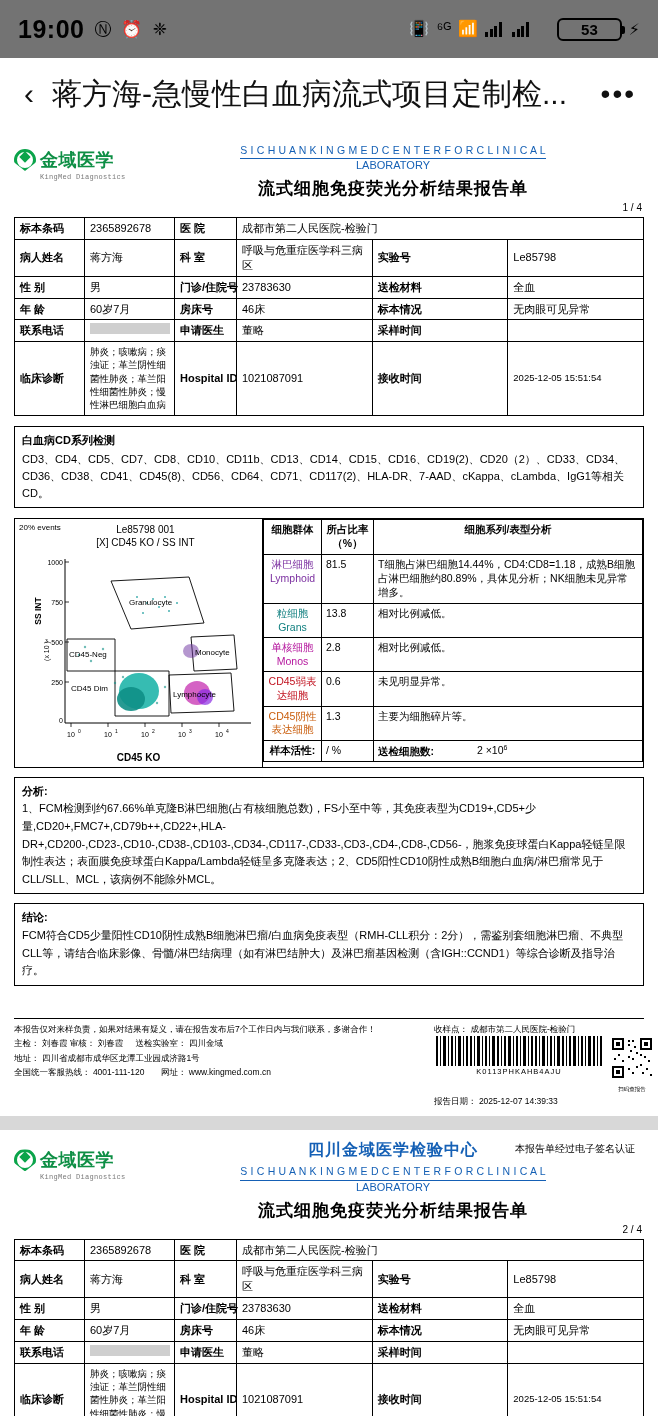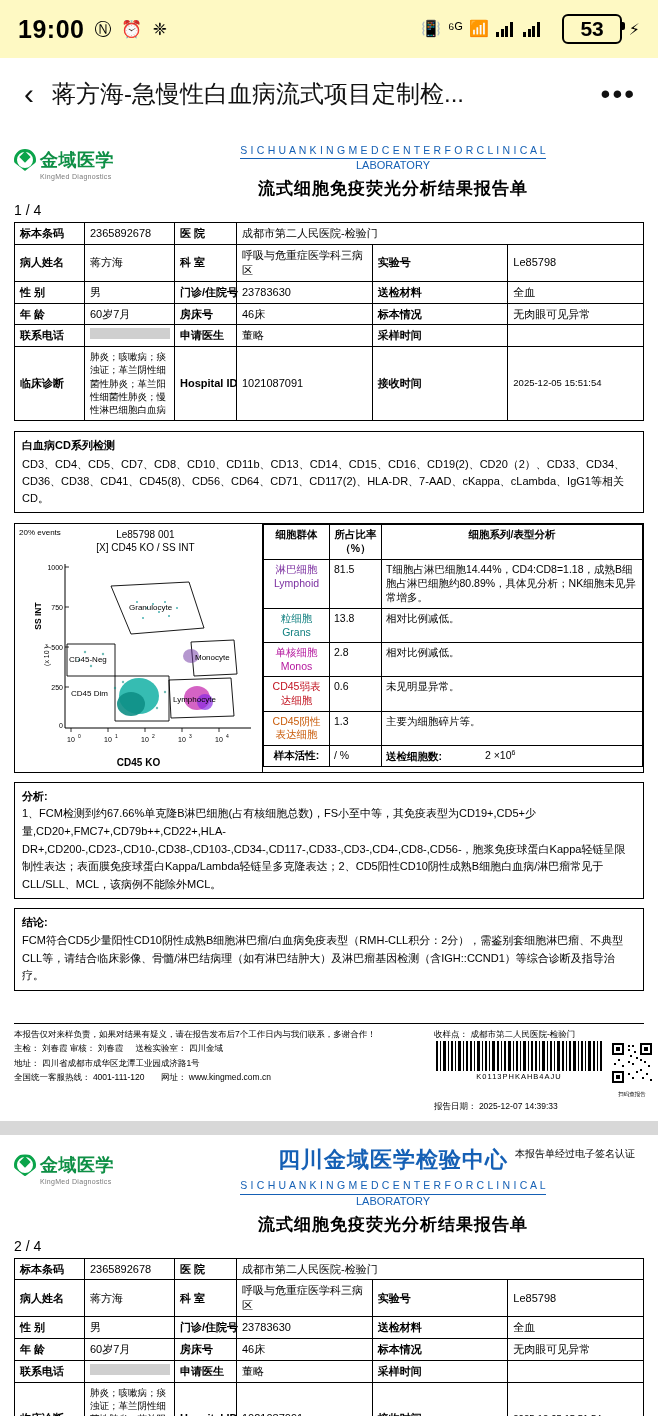--- a/index.html
+++ b/index.html
@@ -7,96 +7,96 @@
   body {
     width: 658px;
     background: #d8d8d8;
     font-family: "Liberation Sans", "DejaVu Sans", sans-serif;
     -webkit-font-smoothing: antialiased;
   }
 
   
   .statusbar {
     height: 58px;
-    background: #fef9c3;
+    background: #737373;
     display: flex;
     align-items: center;
     justify-content: space-between;
     padding: 0 18px;
   }
   .sb-left { display:flex; align-items:center; gap:10px; }
   .sb-time { font-size: 25px; font-weight: 600; color:#000; letter-spacing:0.5px; }
   .sb-ic { font-size: 17px; color:#000; line-height:1; }
   .sb-right { display:flex; align-items:center; gap:7px; }
   .sb-right .sb-ic { font-size: 16px; }
   .sig { display:inline-block; width:20px; height:16px; position:relative; }
   .sig i { position:absolute; bottom:0; width:3px; background:#000; display:block; }
   .sig i:nth-child(1){ left:0; height:5px; }
   .sig i:nth-child(2){ left:4.5px; height:8px; }
   .sig i:nth-child(3){ left:9px; height:11px; }
   .sig i:nth-child(4){ left:13.5px; height:15px; }
   .batt {
-    border:2px solid #000; border-radius:6px; padding:1px 16px;
-    font-size:21px; font-weight:700; position:relative; margin-left:12px;
+    border:2px solid #000; border-radius:6px; padding:1px 22px;
+    font-size:15px; font-weight:700; position:relative; margin-left:18px;
   }
   .batt:after{
     content:""; position:absolute; right:-5px; top:6px; width:3px; height:8px;
     background:#000; border-radius:0 2px 2px 0;
   }
   .bolt { font-size:16px; }
 
   
   .titlebar {
     height: 72px;
     background:#ffffff;
     display:flex; align-items:center;
     padding: 0 16px;
     gap: 10px;
   }
   .back { font-size: 30px; color:#111; line-height:1; padding:0 8px; }
   .title {
-    flex:1; font-size:24px; color:#111; font-weight:500;
+    flex:1; font-size:30px; color:#111; font-weight:500;
     white-space:nowrap; overflow:hidden; text-overflow:ellipsis;
   }
   .dots { font-size:28px; letter-spacing:2px; color:#111; padding-right:6px; }
 
   
   .page {
     background:#fff;
     margin: 0 0 14px 0;
     padding: 10px 14px 8px 14px;
   }
   .page + .page { margin-top: 0; }
 
   
   .rpt-head { display:flex; align-items:flex-start; gap:8px; position:relative; }
-  .logo { width:120px; flex:0 0 120px; padding-top:8px; }
+  .logo { width:120px; flex:0 0 120px; padding-top:8px;font-family:Liberation Mono, monospace; }
   .logo-main { display:flex; align-items:center; gap:4px; }
   .logo-mark { width:22px; height:22px; position:relative; }
   .logo-mark:before{
     content:"";position:absolute;inset:0;border:3px solid #0aa44a;border-radius:50%;
     clip-path: polygon(0 0, 100% 0, 100% 60%, 50% 100%, 0 60%);
   }
   .logo-mark:after{
     content:"";position:absolute;left:7px;top:4px;width:8px;height:8px;
     background:#0aa44a;transform:rotate(45deg);
   }
   .logo-cn { font-size:18px; font-weight:700; color:#0e8f45; letter-spacing:0.5px; }
   .logo-en { font-size:7px; color:#7a7a7a; margin-left:26px; margin-top:1px; letter-spacing:0.3px;}
 
   .head-center { flex:1; text-align:center; }
-  .ctr-cn { font-size:22px; color:#1560b5; font-weight:700; letter-spacing:1px; }
+  .ctr-cn { font-size:16px; color:#1560b5; font-weight:700; letter-spacing:1px; }
   .ctr-en {
     font-size:10.5px; color:#1560b5; letter-spacing:0.2px; line-height:1.25;
     border-bottom:1px solid #1560b5; display:inline-block; padding-bottom:1px;
   }
   .ctr-en2 { font-size:11px; color:#1560b5; }
   .rpt-title { font-size:17px; font-weight:700; color:#000; margin-top:6px; letter-spacing:1px; }
   .esign { position:absolute; right:9px; top:2px; font-size:10px; color:#000; }
-  .pageno { text-align:left; font-size:14px; color:#000; margin:2px 2px 4px 0; }
+  .pageno { text-align:right; font-size:10px; color:#000; margin:2px 2px 4px 0; }
 
   
   table.info {
     width:100%; border-collapse:collapse; table-layout:fixed;
     font-size:11px; color:#000;
   }
   table.info td {
     border:1px solid #000; padding:3px 5px; vertical-align:middle; line-height:1.35;
     word-break: break-all;
   }
@@ -116,21 +116,21 @@
   .plot-col { width:248px; flex:0 0 248px; border-right:1px solid #000; padding:4px; }
   .plot-top { display:flex; justify-content:space-between; font-size:8px; }
   .plot-id { text-align:center; font-size:10px; color:#000; line-height:1.3; }
   .scatter { position:relative; height:200px; margin-top:2px; }
   .scatter svg { display:block; }
   .axis-x { text-align:center; font-size:10px; font-weight:600; margin-top:1px; }
 
   table.res { border-collapse:collapse; width:100%; font-size:10.5px; table-layout:fixed; }
   table.res th, table.res td { border:1px solid #000; padding:3px 4px; vertical-align:top; }
   table.res th { font-weight:700; text-align:center; }
-  .c-name { width:66px; text-align:center; line-height:1.3; }
+  .c-name { width:58px; text-align:center; line-height:1.3; }
   .c-pct { width:52px; text-align:left; }
   .purple { color:#7b2fa0;text-align:center; }
   .teal { color:#0f7f7f; }
   .magenta { color:#b5179e; }
   .red { color:#c1121f; }
   .orange { color:#c95c0a; }
 
   
   .sect { border:1px solid #000; margin-top:9px; padding:5px 7px; font-size:11px; line-height:1.6; }
   .sect b { font-weight:700; }

